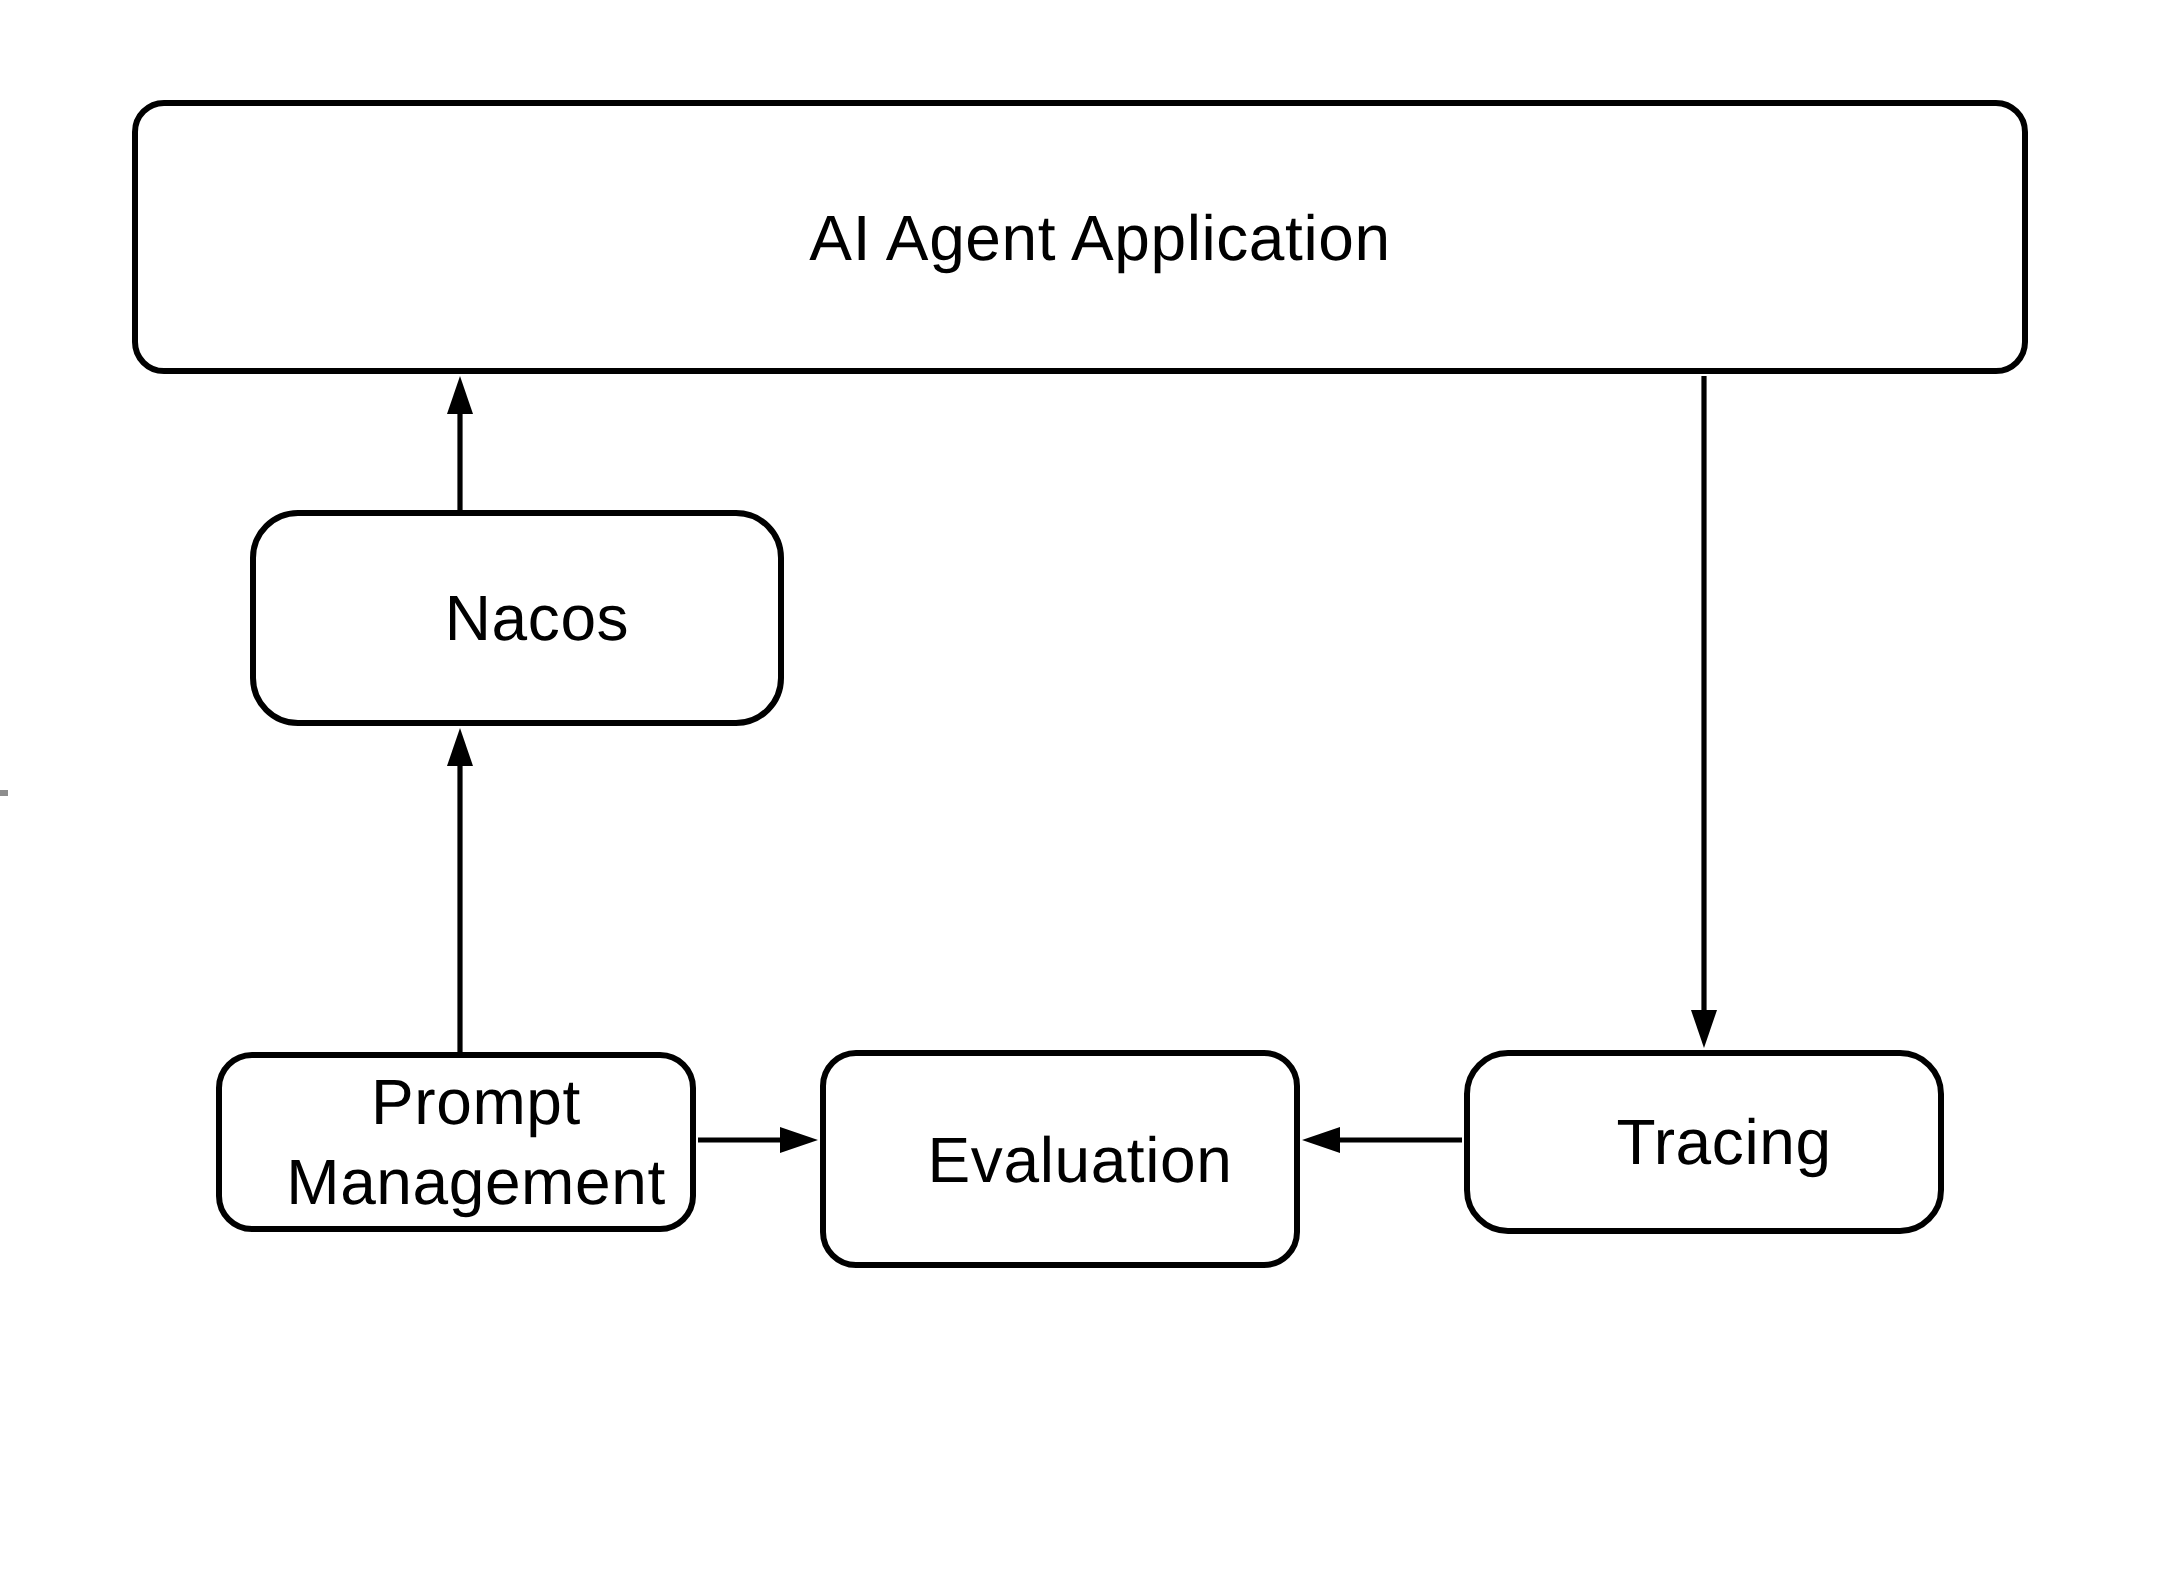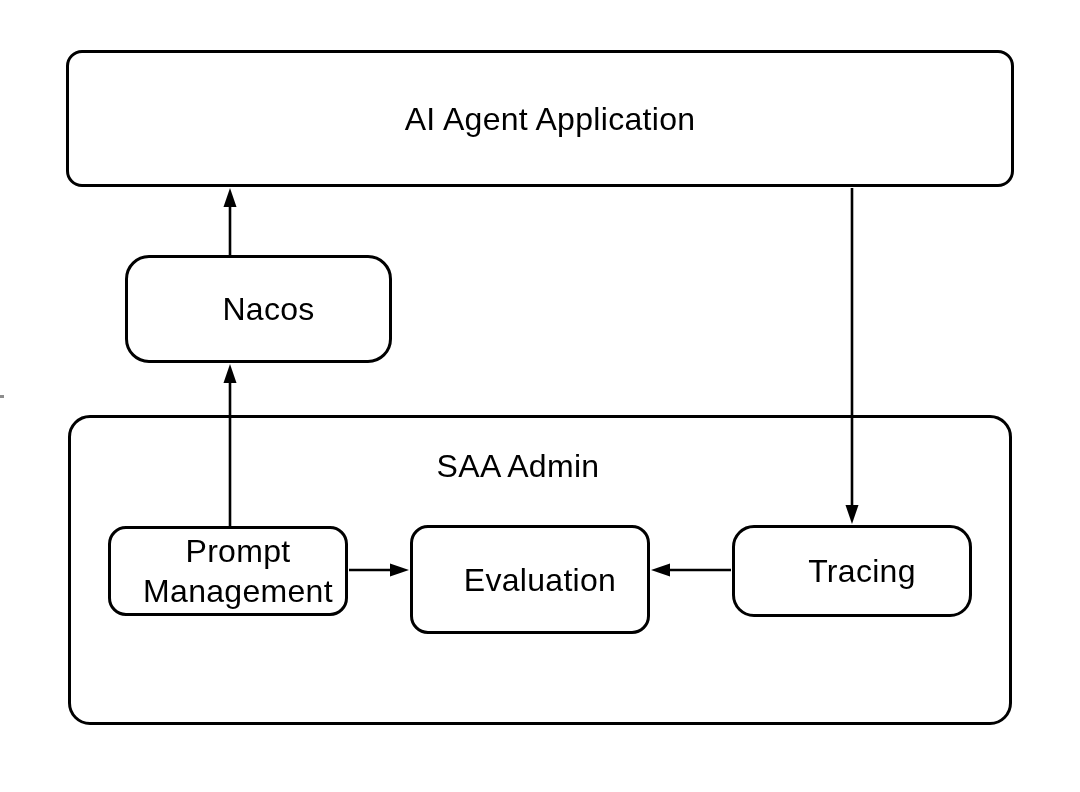--- a/index.html
+++ b/index.html
@@ -107,23 +107,20 @@
 <div class="canvas">
 
   <div class="box box-ai-agent">
     <span class="label">AI Agent Application</span>
   </div>
 
   <div class="box box-nacos">
     <span class="label">Nacos</span>
   </div>
 
-  <div class="box box-saa-admin">
-    <div class="saa-admin-title">SAA Admin</div>
-  </div>
 
   <div class="box box-prompt">
     <span class="label">Prompt Management</span>
   </div>
 
   <div class="box box-evaluation">
     <span class="label">Evaluation</span>
   </div>
 
   <div class="box box-tracing">

